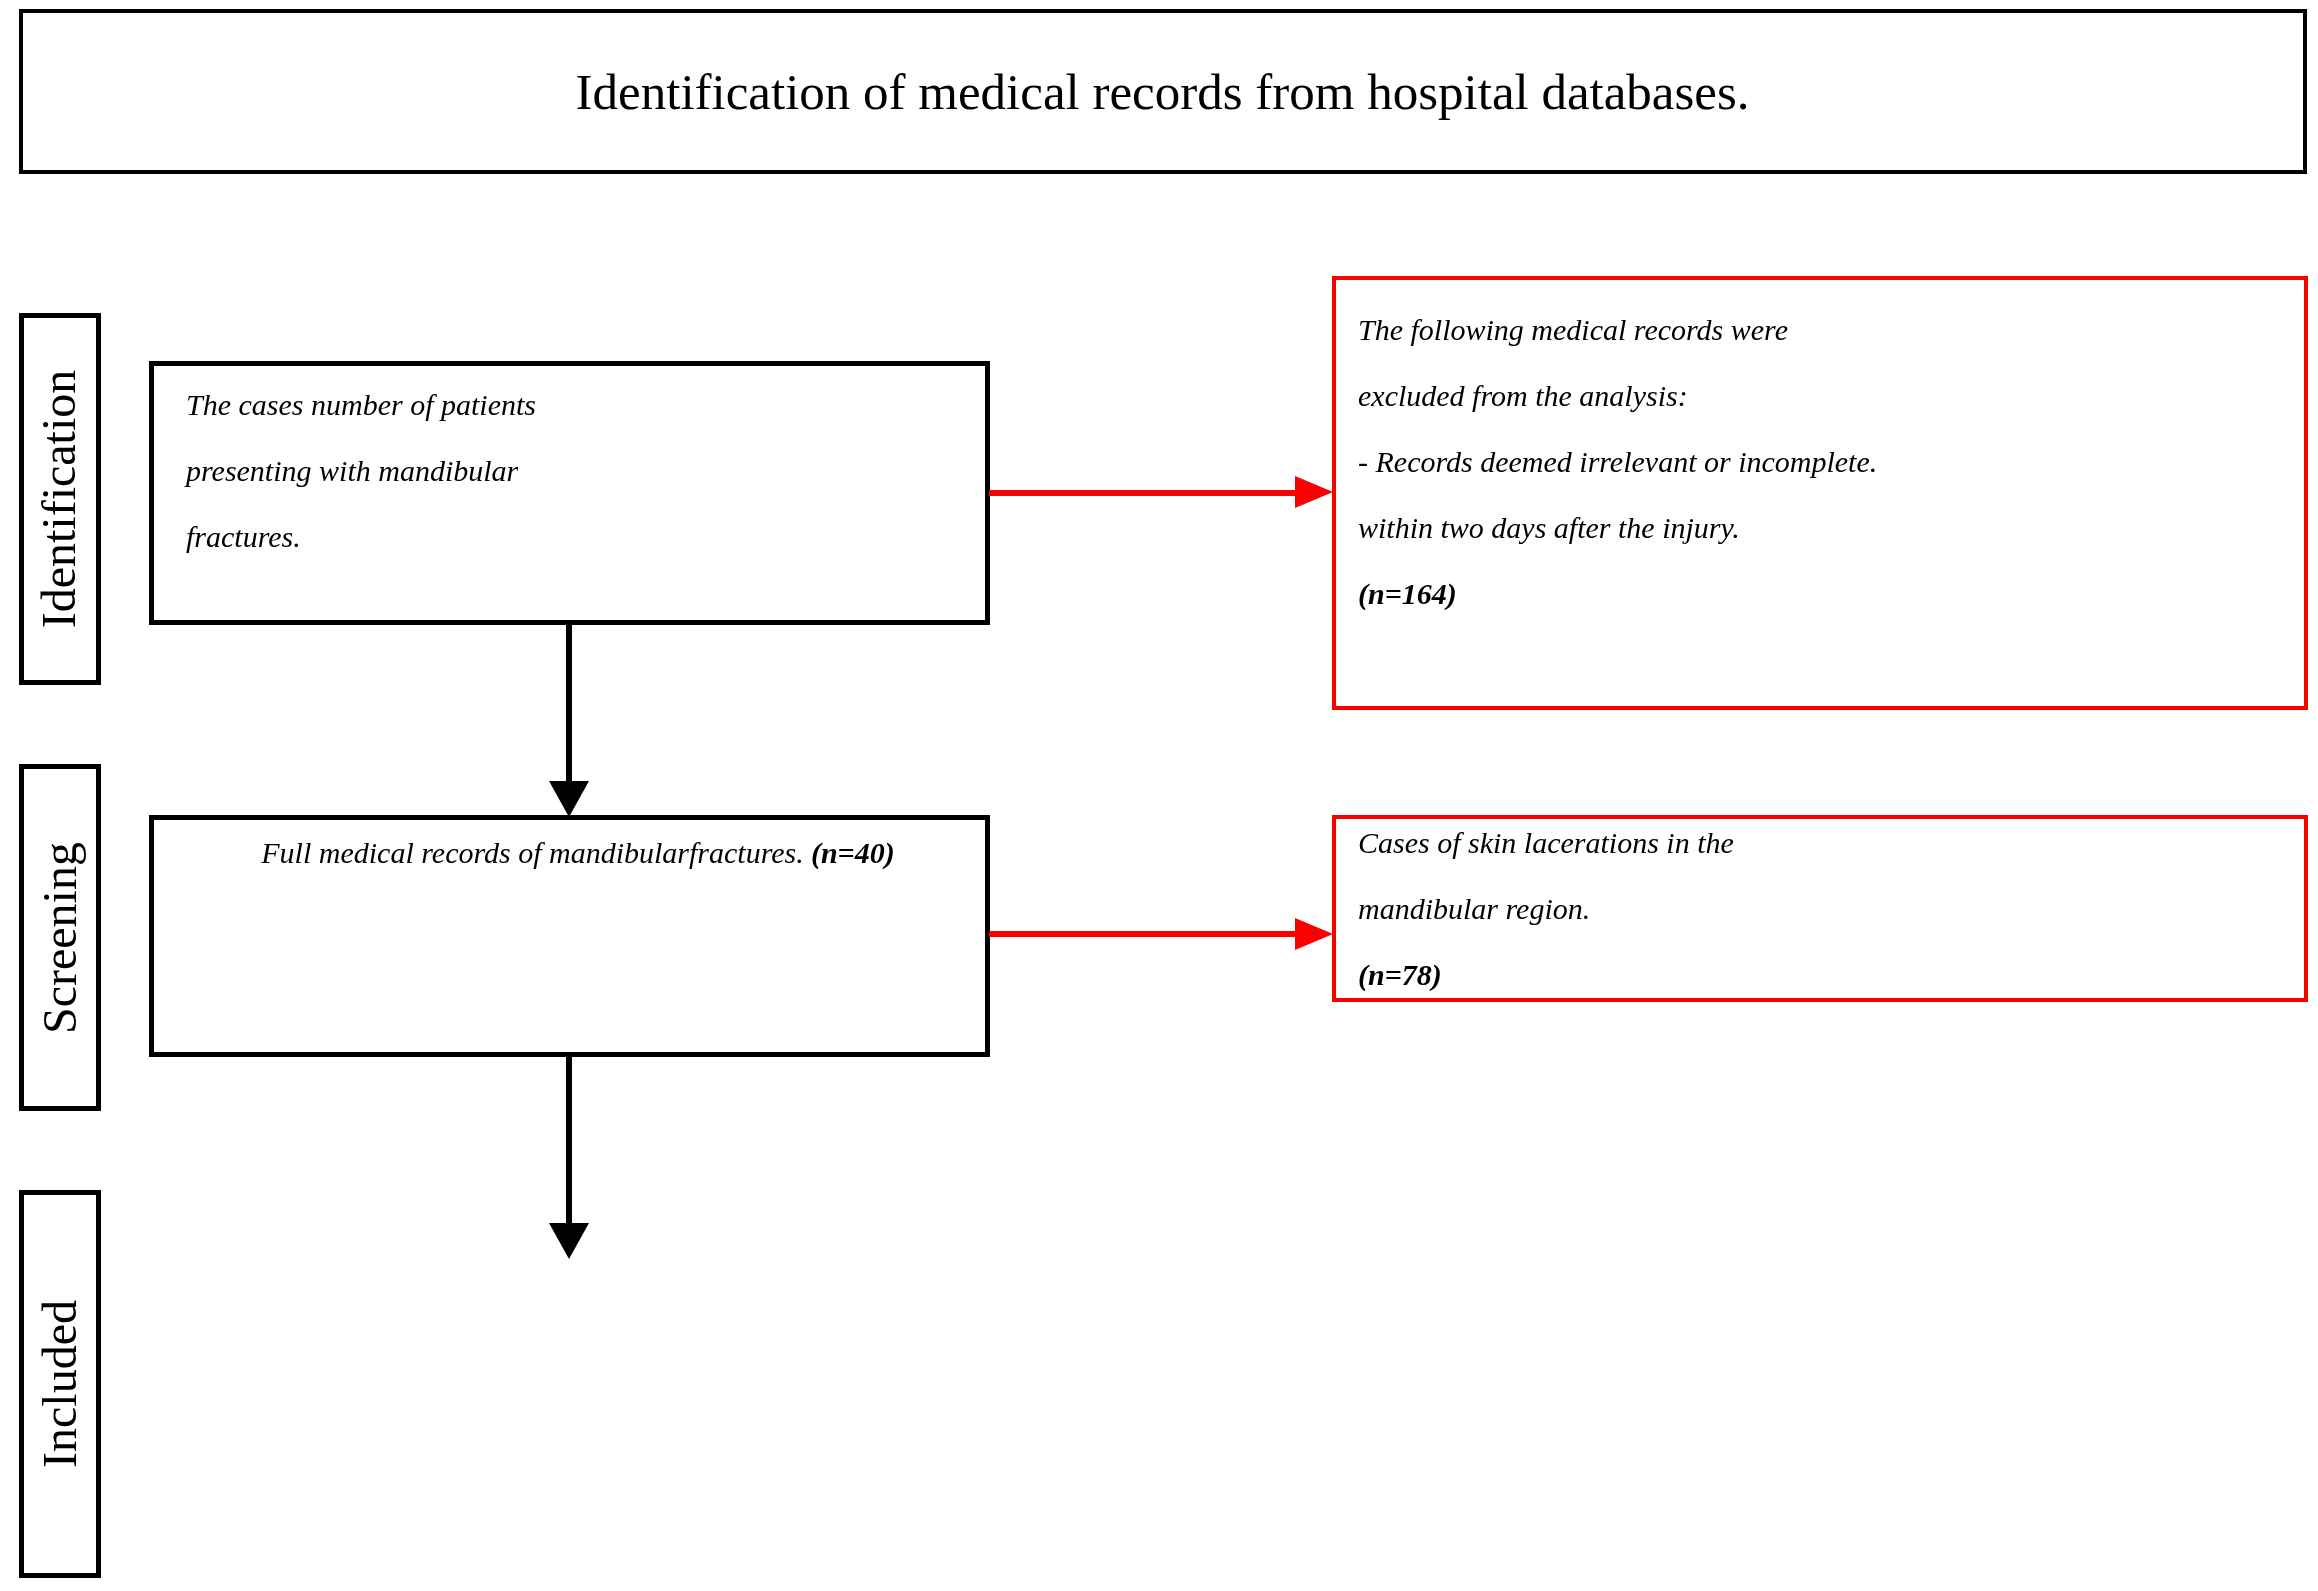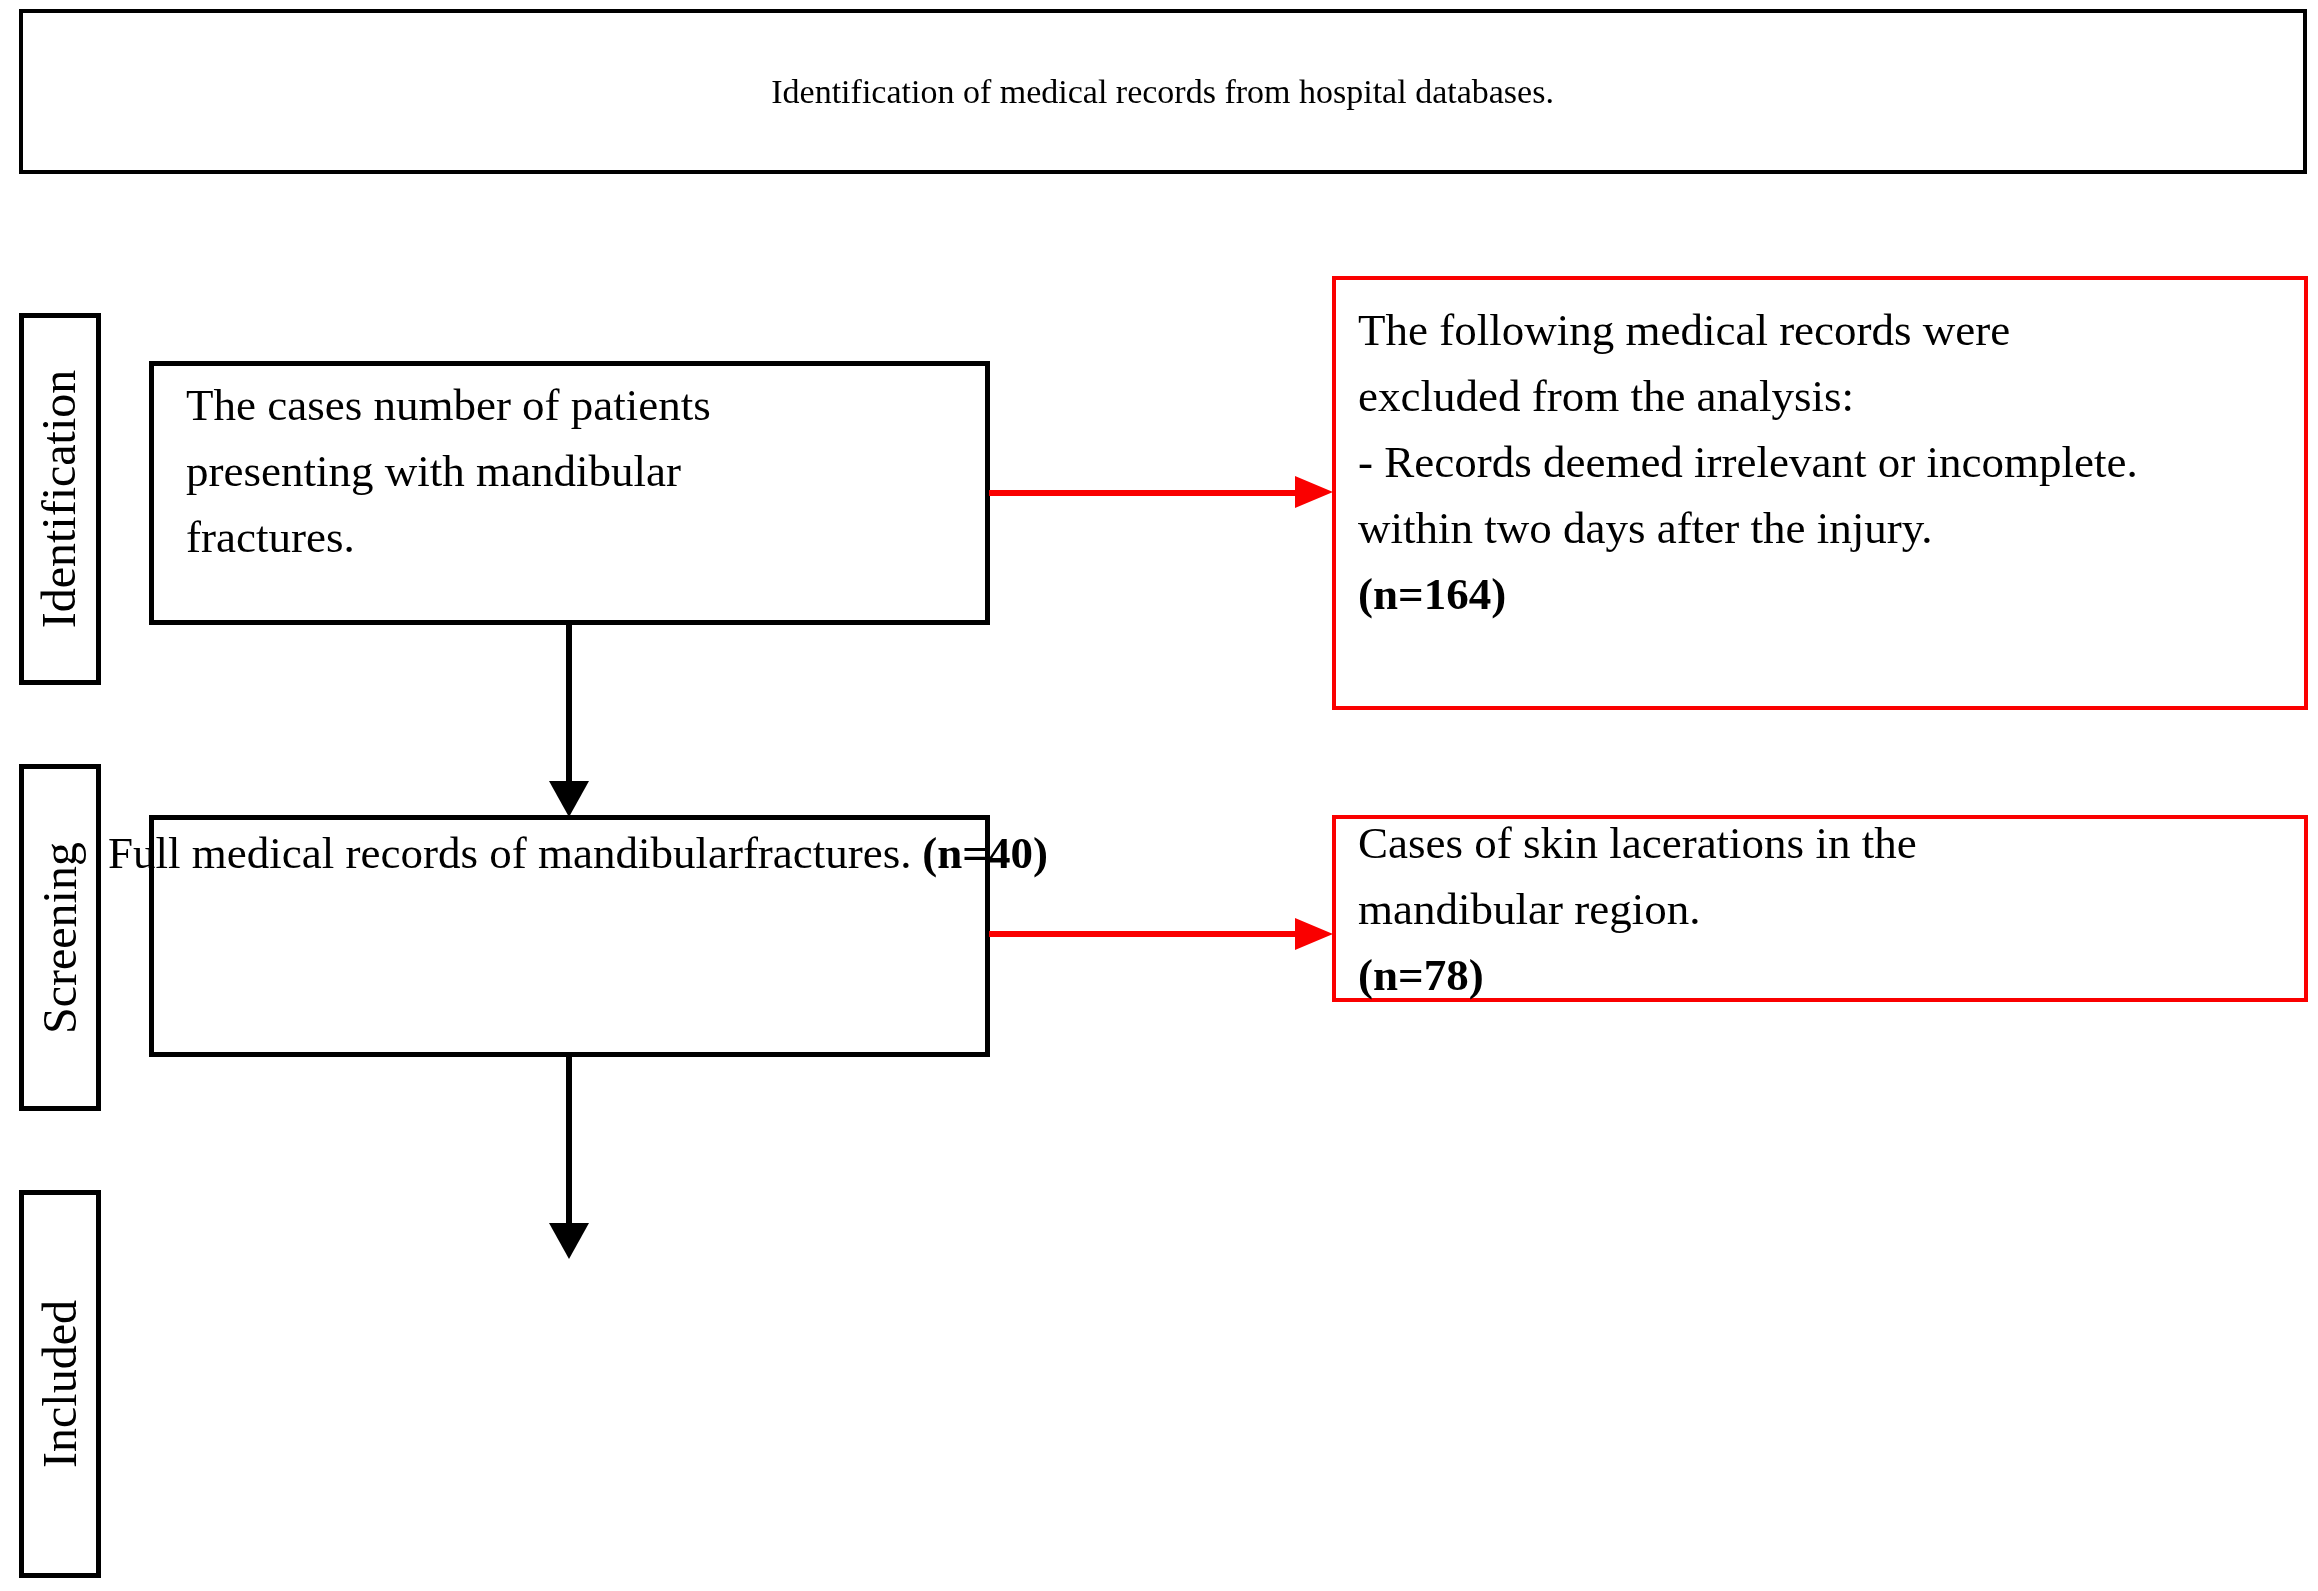--- a/index.html
+++ b/index.html
@@ -17,38 +17,38 @@
     color:var(--ink);
     overflow:hidden;
   }
   .abs{position:absolute;box-sizing:border-box;}
   
   .box{background:var(--bg);border:5.6px solid var(--ink);}
   .title-box{
     left:18.6px;top:9.3px;width:2288px;height:165px;
     border-width:4.3px;
     display:flex;align-items:center;justify-content:center;
-    font-size:34px;
+    font-size:51px;
   }
   .stage-box{
     left:18.6px;width:82px;
     border-width:5px;
     display:flex;align-items:center;justify-content:center;
   }
   .stage-box .rot{
     transform:rotate(-90deg);
     white-space:nowrap;
     font-size:48px;
     line-height:48px;
   }
   .stage-identification{top:313px;height:372px;}
   .stage-screening{top:764px;height:347px;}
   .stage-included{top:1190px;height:388px;}
 
-  .flow-text{font-size:45px;line-height:66px;}
+  .flow-text{font-size:30px;line-height:66px;font-style:italic;}
   .ln{white-space:nowrap;}
   .b{font-weight:bold;}
   .gap{margin-left:0.24em;}
 
   .main-box{left:149px;width:841px;padding-left:32px;padding-right:15px;}
   .box1{top:361px;height:264px;padding-top:6.2px;}
   .box2{top:815px;height:242px;display:flex;flex-direction:row;justify-content:center;}
   .box3{top:1258px;height:239px;display:flex;flex-direction:column;justify-content:center;}
 
   .red-box{

